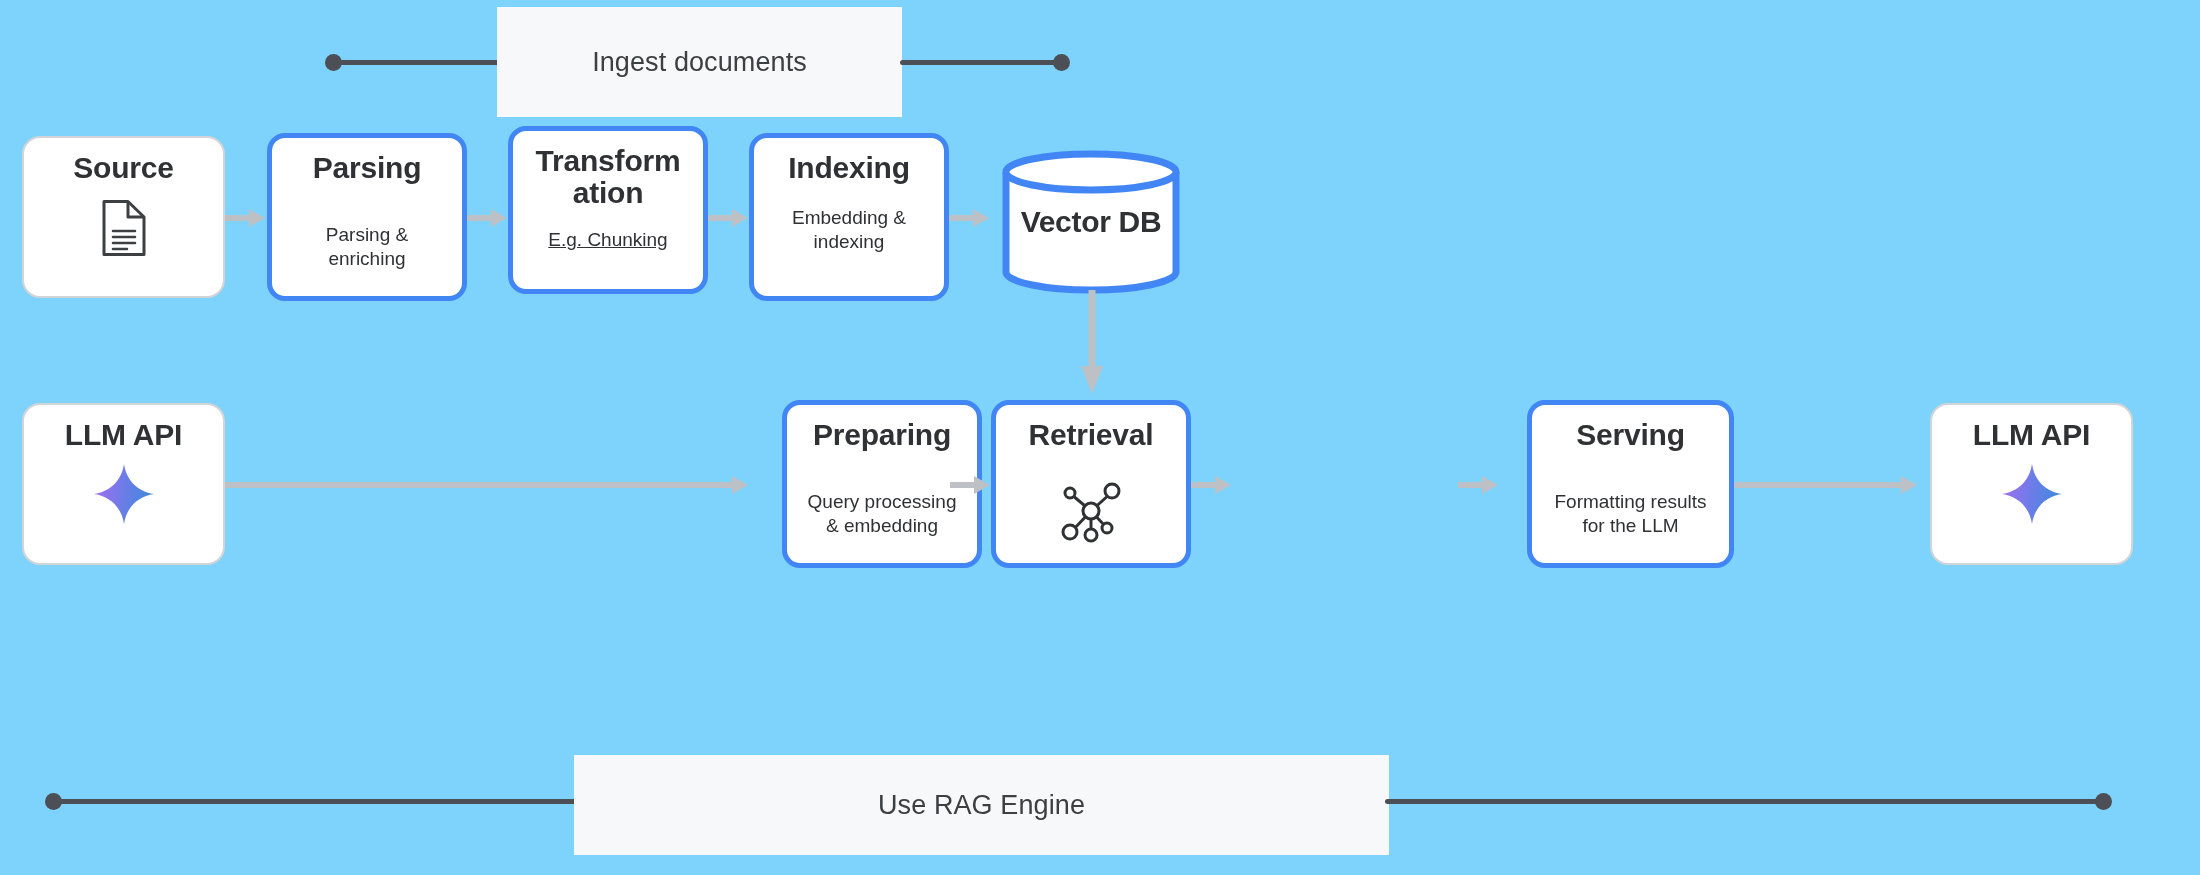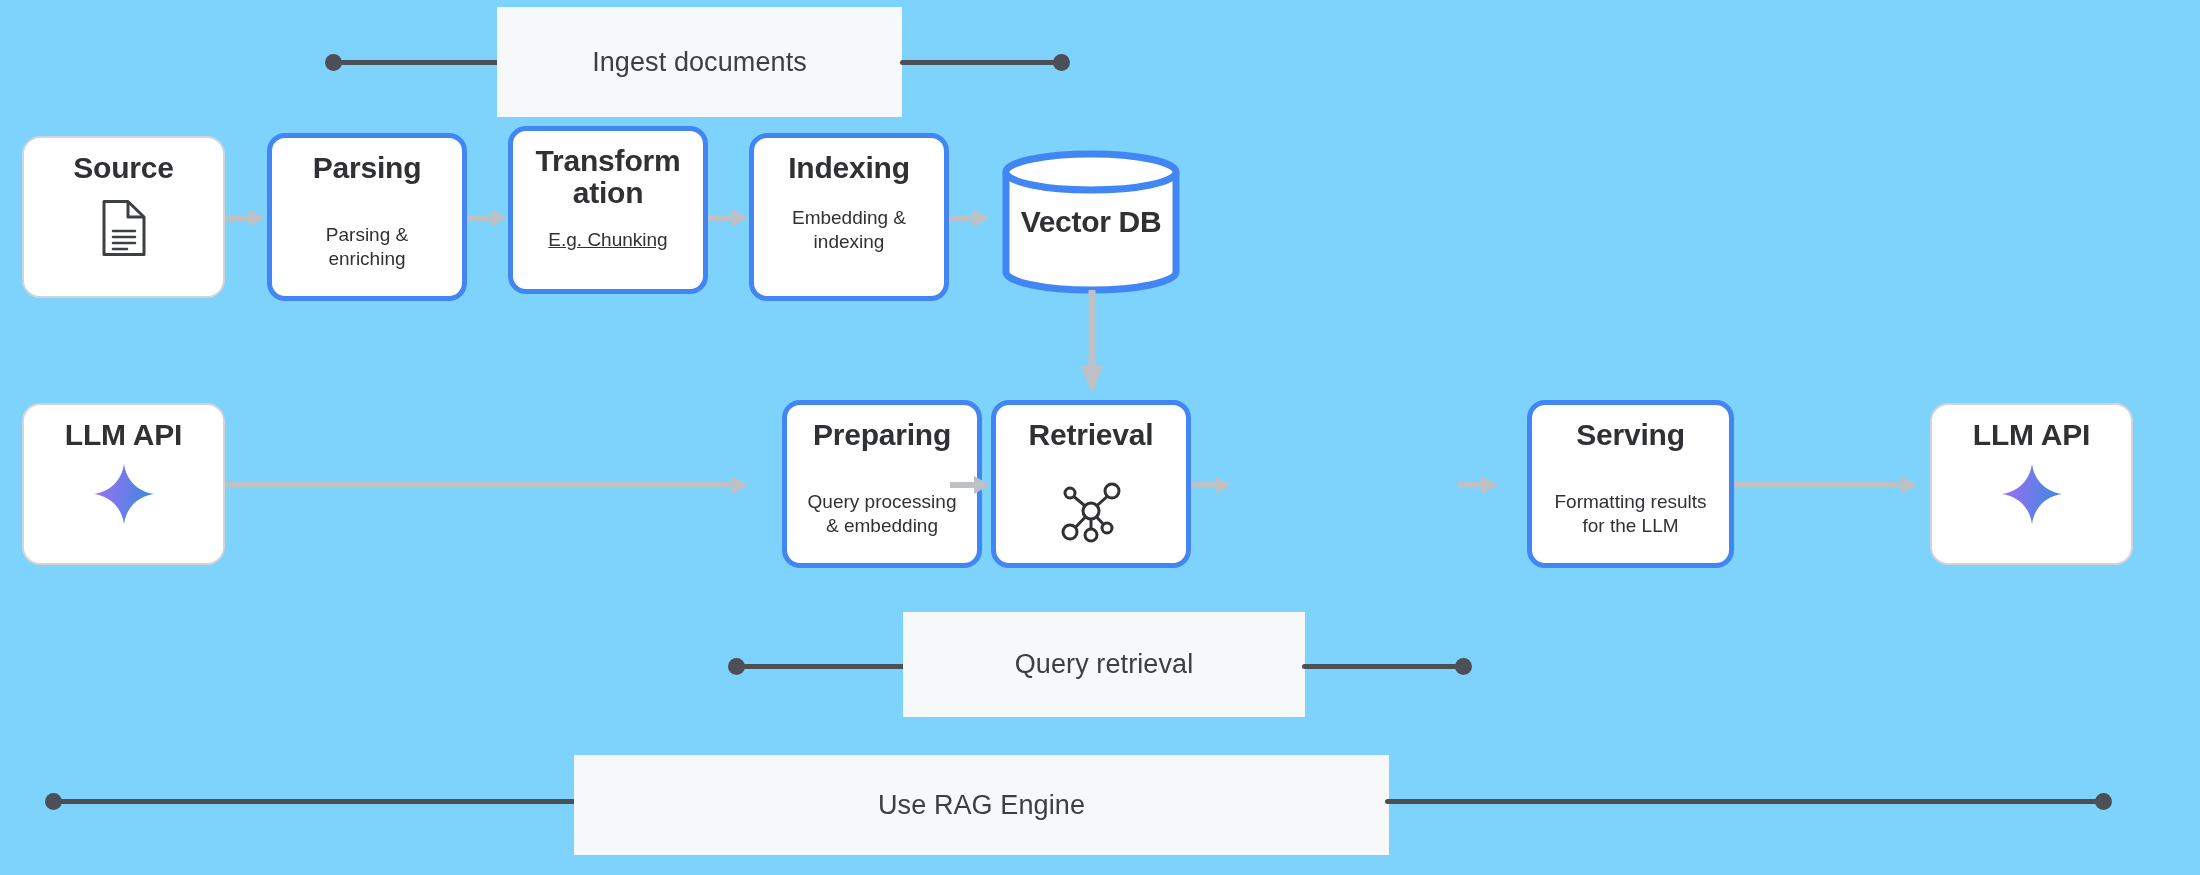--- a/index.html
+++ b/index.html
@@ -270,29 +270,20 @@
             <stop offset="0%" stop-color="#a06ef0"></stop>
             <stop offset="48%" stop-color="#6d7ce8"></stop>
             <stop offset="100%" stop-color="#3a8bdd"></stop>
           </linearGradient>
         </defs>
         <path d="M31 1 C33.5 17.5 44.5 28.5 61 31 C44.5 33.5 33.5 44.5 31 61 C28.5 44.5 17.5 33.5 1 31 C17.5 28.5 28.5 17.5 31 1 Z" fill="url(#gemGradB)"></path>
       </svg>
     </div>
   </div>
 
-  <div class="bracket" style="left:0px; top:600px; width:2200px; height:110px;">
-    <div class="bracket-dot" style="left:728px; top:58px;"></div>
-    <div class="bracket-line" style="left:742px; top:64px; width:165px;"></div>
-    <div class="bracket-label" style="left:903px; top:12px; width:402px; height:105px;">
-      <span>Query retrieval</span>
-    </div>
-    <div class="bracket-line" style="left:1302px; top:64px; width:162px;"></div>
-    <div class="bracket-dot" style="left:1455px; top:58px;"></div>
-  </div>
 
   <div class="bracket" style="left:0px; top:745px; width:2200px; height:120px;">
     <div class="bracket-dot" style="left:45px; top:48px;"></div>
     <div class="bracket-line" style="left:58px; top:54px; width:520px;"></div>
     <div class="bracket-label" style="left:574px; top:10px; width:815px; height:100px;text-align:right;">
       <span>Use RAG Engine</span>
     </div>
     <div class="bracket-line" style="left:1385px; top:54px; width:720px;"></div>
     <div class="bracket-dot" style="left:2095px; top:48px;"></div>
   </div>

